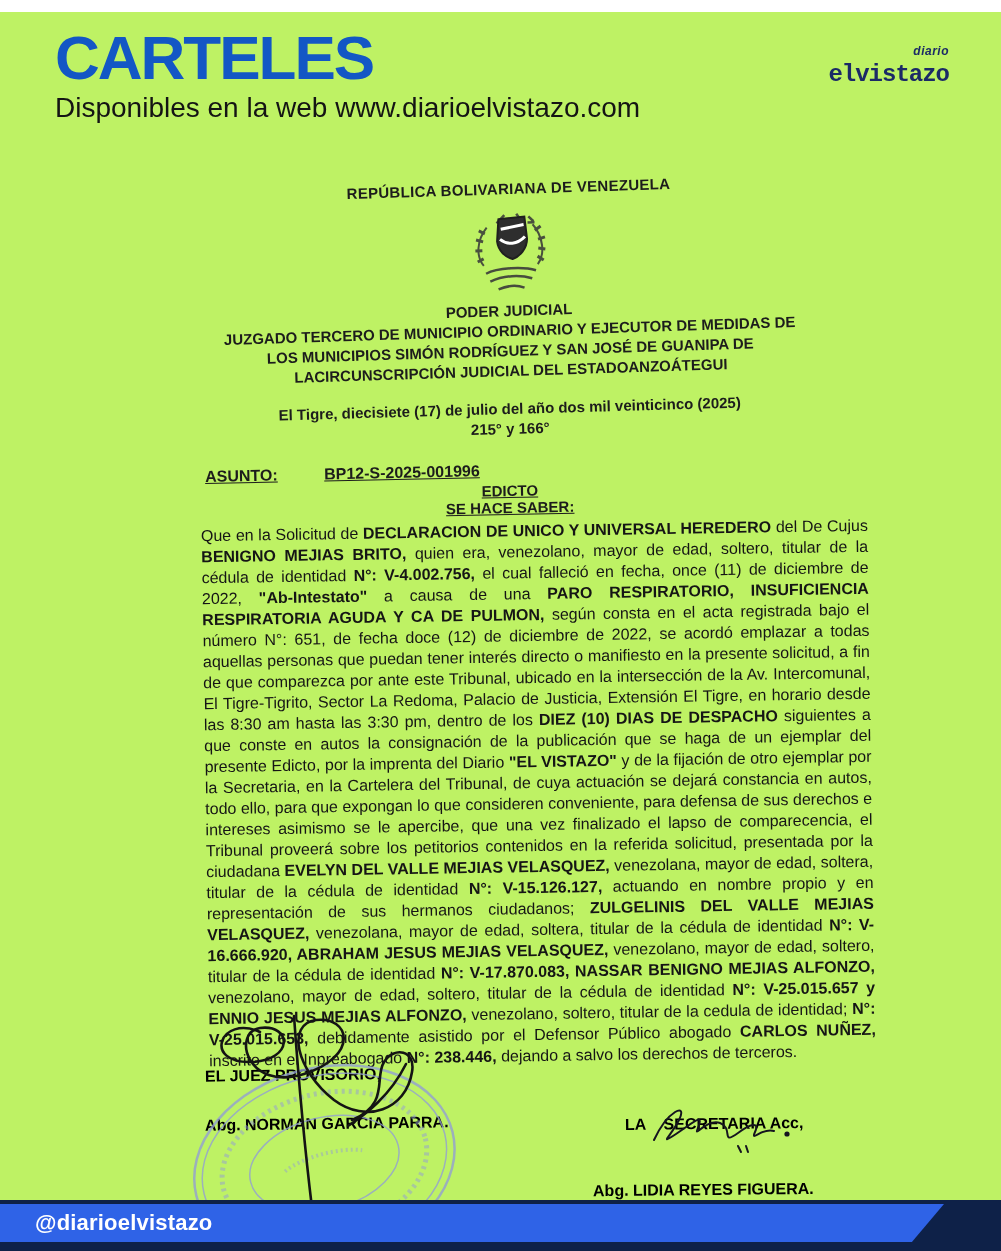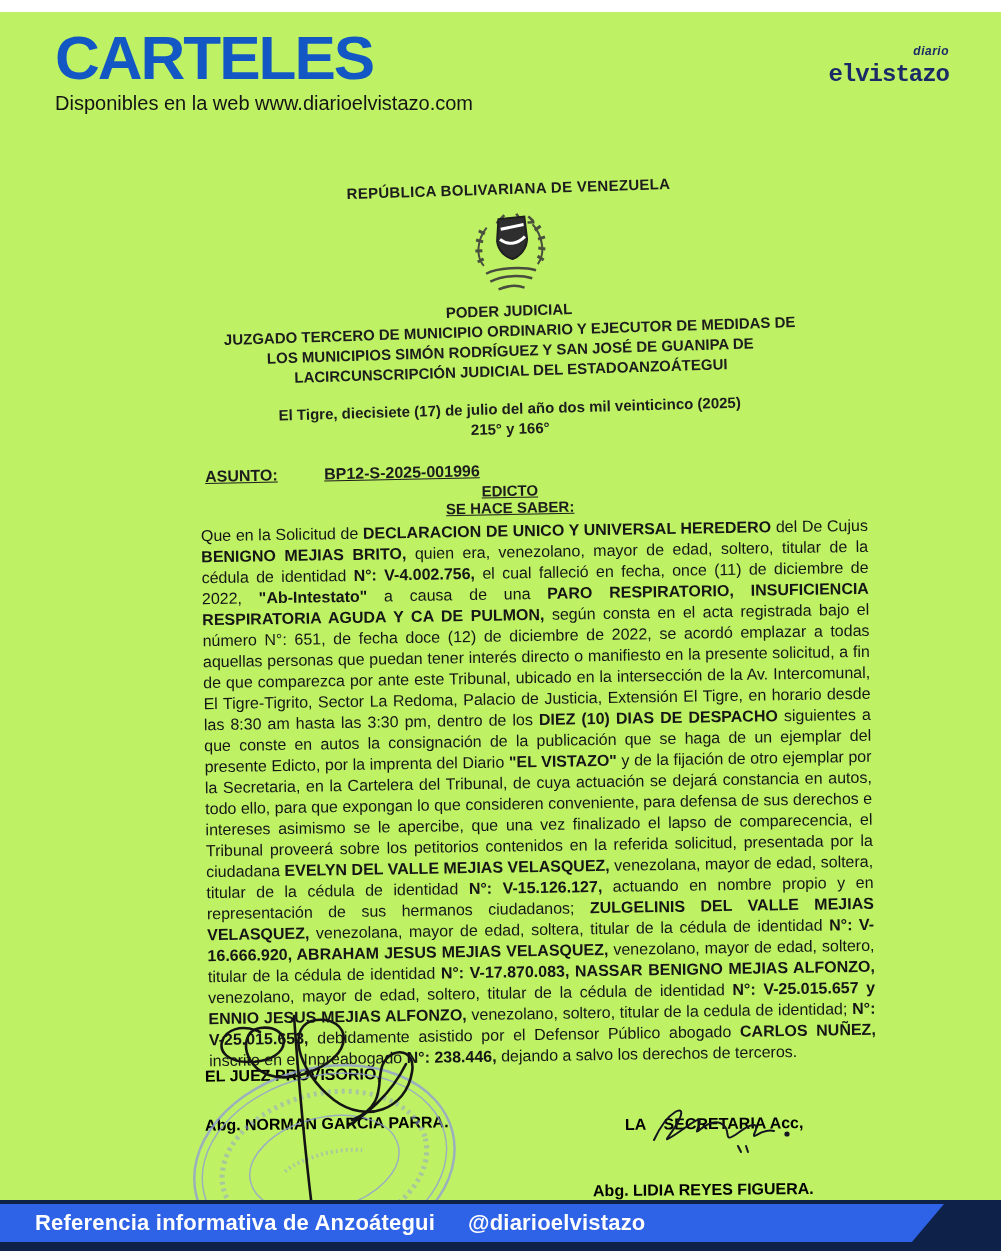--- a/index.html
+++ b/index.html
@@ -8,21 +8,21 @@
     position:relative; width:1001px; height:1251px;
     background:#bef264; overflow:hidden; margin:12px auto;
   }
 
   
   .np-header { position:absolute; top:14px; left:55px; }
   .np-title {
     color:#1357c5; font-weight:800; font-size:62px; letter-spacing:-2px;
     line-height:64px;
   }
-  .np-sub { color:#141414; font-size:20px; margin-top:2px; letter-spacing:0px; }
+  .np-sub { color:#141414; font-size:28px; margin-top:2px; letter-spacing:0px; }
   .np-logo { position:absolute; top:32px; right:52px; text-align:right; color:#1b2a66; }
   .np-logo .small { font-size:12px; font-weight:700; font-style:italic; letter-spacing:0.5px; }
   .np-logo .big { font-size:24px; font-weight:800; letter-spacing:-1px; line-height:34px;font-family:Liberation Mono, monospace; }
 
   
   .doc { position:absolute; left:150px; top:168px; width:720px; color:#1c1c1c; }
   .doc-head { text-align:center; transform:rotate(-1.8deg); }
   .republic { font-weight:700; font-size:15px; letter-spacing:0.3px; }
   .coat { margin:8px auto 4px auto; width:86px; height:92px; }
   .court-lines { text-align:center; font-weight:700; font-size:15px; line-height:20px; transform:rotate(-1.8deg); margin-top:2px; }
@@ -157,18 +157,17 @@
   <svg class="sec-sig-svg" width="150" height="52" viewBox="0 0 150 52">
     <g stroke="#15151f" fill="none" stroke-width="2" stroke-linecap="round">
       <path d="M6,38 C20,8 40,0 31,18 C23,34 10,44 28,32 C46,20 56,10 50,26 C45,38 58,16 72,21 C86,26 72,44 90,31 C102,22 112,19 107,30 C102,41 114,25 126,29"></path>
       <path d="M90,44 l3,6 M98,44 l2,6"></path>
       <circle cx="139" cy="32" r="2.6" fill="#15151f" stroke="none"></circle>
     </g>
   </svg>
 
   <div class="footer">
     <div class="footer-band">
-      <span>Referencia informativa de Anzoátegui</span>
       <span>@diarioelvistazo</span>
     </div>
   </div>
 
 </div>
 
 </body></html>

